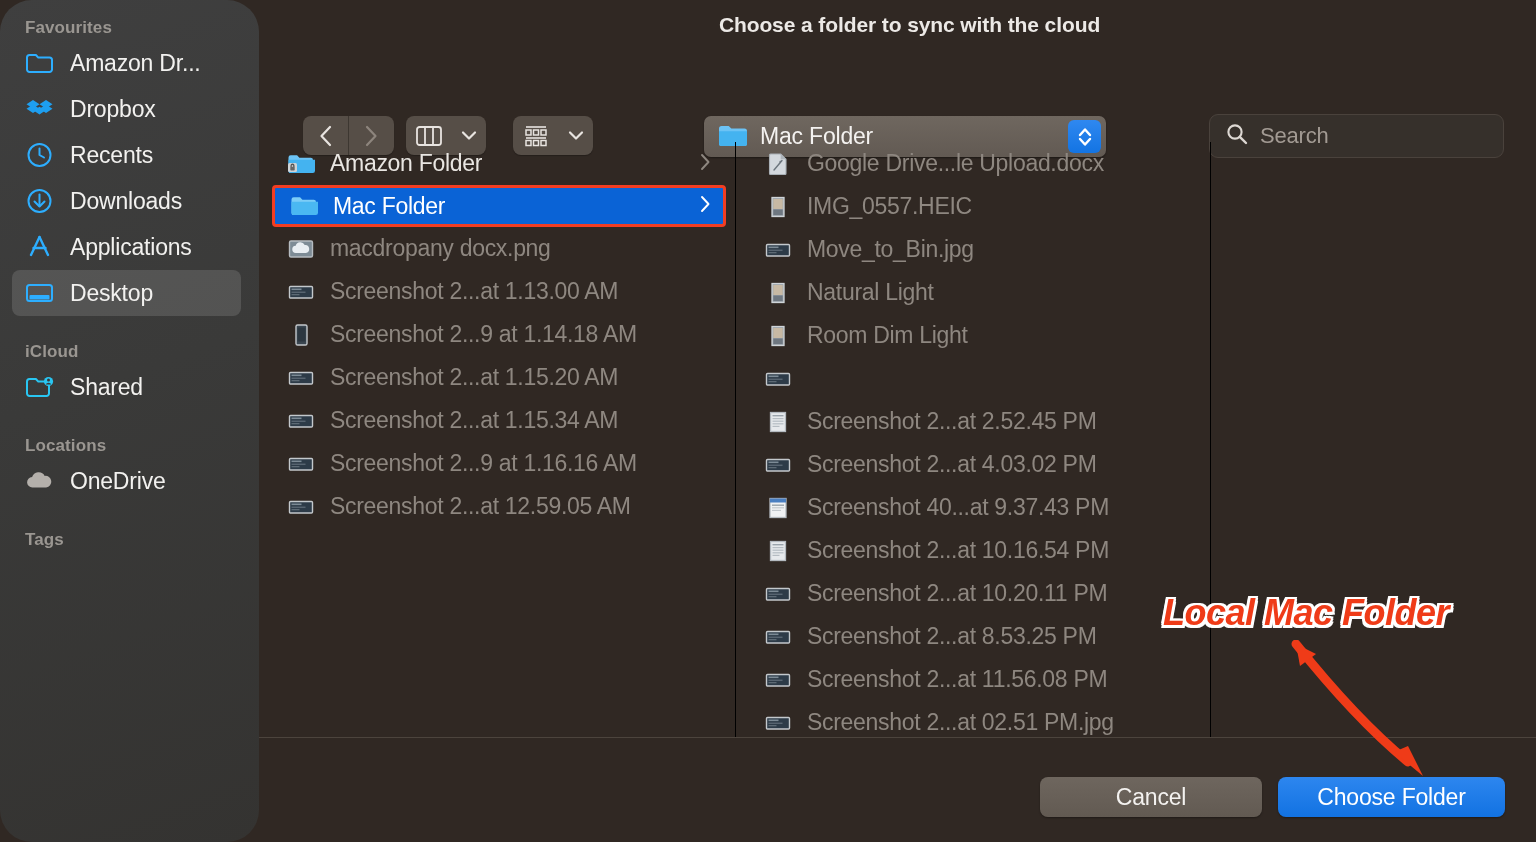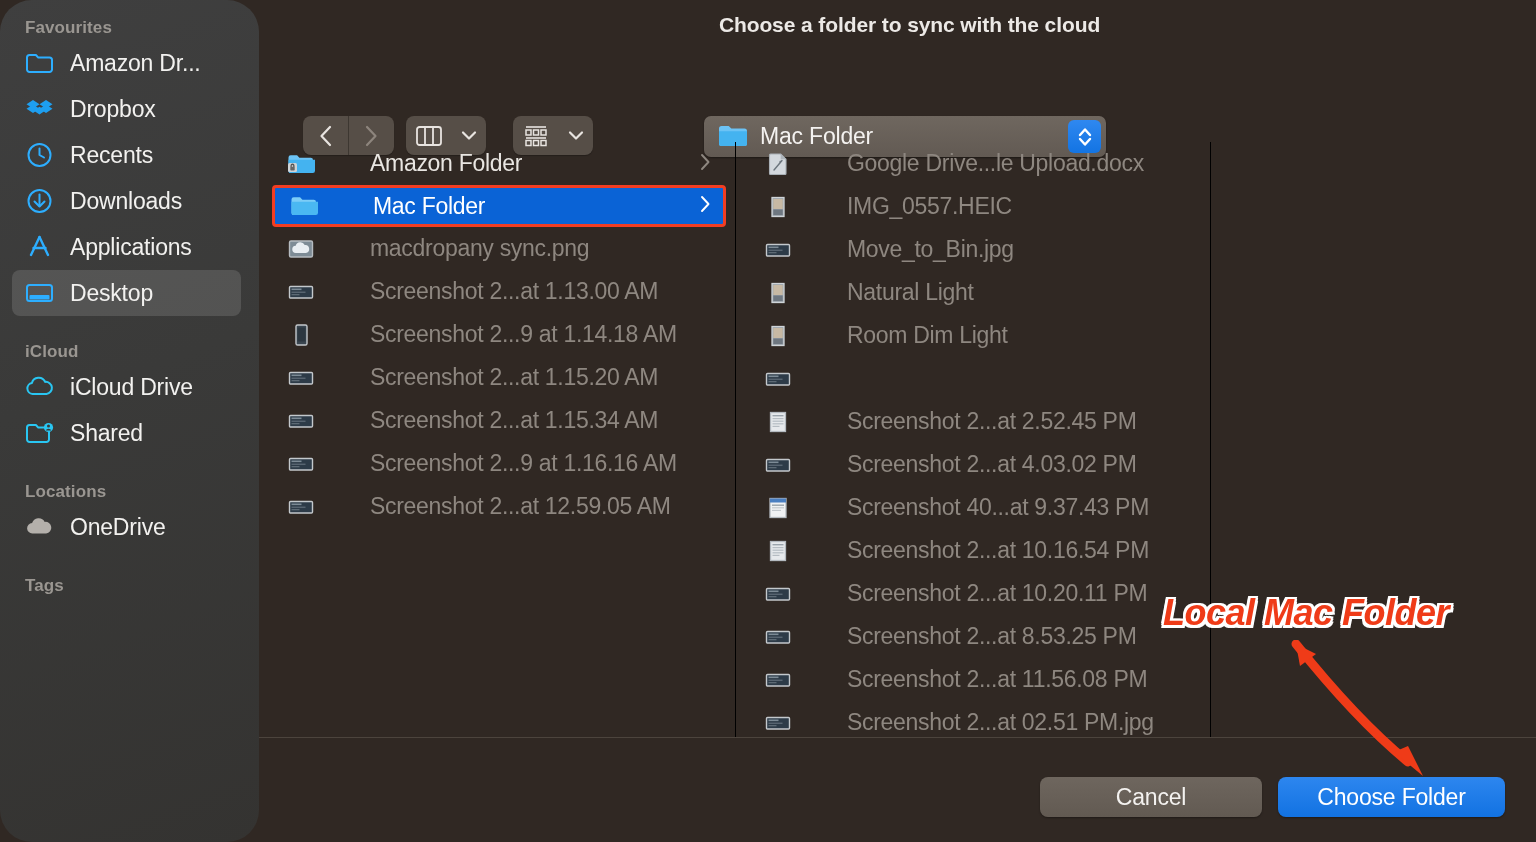--- a/index.html
+++ b/index.html
@@ -84,21 +84,21 @@
   
   .cols{position:absolute;left:0;top:142px;width:1277px;height:595px;overflow:hidden;}
   .col{position:absolute;top:0;height:595px;overflow:hidden;}
   .col1{left:0;width:476px;}
   .col2{left:477px;width:474px;}
   .col3{left:952px;width:325px;}
   .vdiv{position:absolute;top:0;width:1px;height:595px;background:#000;}
 
   .row{
     display:flex;align-items:center;height:43px;box-sizing:border-box;
-    padding-left:28px;position:relative;gap:40px;
+    padding-left:28px;position:relative;
   }
   .row .rname{
     color:#8e8780;font-size:23px;margin-left:15px;white-space:nowrap;
     letter-spacing:-.3px;overflow:hidden;
   }
   .row .fico{width:28px;height:28px;flex:0 0 28px;display:flex;align-items:center;justify-content:center;}
   .row .disc{position:absolute;right:24px;top:50%;transform:translateY(-50%);}
 
   .row.selected{
     background:#0a63d6;margin:0 9px 0 13px;padding-left:15px;border-radius:4px;
@@ -200,28 +200,20 @@
         <div class="sb-item selected">
           <span class="sb-ico">
             <svg width="29" height="24" viewBox="0 0 29 24">
               <rect x="2" y="4" width="25" height="16" rx="2.5" fill="none" stroke="#2daeff" stroke-width="2"></rect>
               <path d="M4.5 18.5 h20 v-3.5 a1 1 0 0 0 -1 -1 h-18 a1 1 0 0 0 -1 1 z" fill="#2daeff"></path>
             </svg>
           </span>
           <span class="sb-label">Desktop</span>
         </div>
         <div class="sb-group-title" style="margin-top:24px">iCloud</div>
-        <div class="sb-item">
-          <span class="sb-ico">
-            <svg width="29" height="22" viewBox="0 0 29 22">
-              <path d="M7.5 18 a5.5 5.5 0 0 1 -0.6 -10.9 a7 7 0 0 1 13.2 -1.2 a5.6 5.6 0 0 1 1.4 12.1 z" fill="none" stroke="#29c6f2" stroke-width="2" stroke-linejoin="round"></path>
-            </svg>
-          </span>
-          <span class="sb-label">iCloud Drive</span>
-        </div>
         <div class="sb-item">
           <span class="sb-ico">
             <svg width="29" height="24" viewBox="0 0 29 24">
               <path d="M2 6.5 a2.5 2.5 0 0 1 2.5-2.5 h6.4 l2.4 2.6 h8.2 a2.5 2.5 0 0 1 2.5 2.5 v9.4 a2.5 2.5 0 0 1 -2.5 2.5 h-17 a2.5 2.5 0 0 1 -2.5 -2.5 z" fill="none" stroke="#29c6f2" stroke-width="2" stroke-linejoin="round"></path>
               <circle cx="23.5" cy="6.5" r="4.6" fill="#29c6f2"></circle>
               <circle cx="23.5" cy="5.1" r="1.5" fill="#3a3a39"></circle>
               <path d="M20.6 9.6 a3.2 3.2 0 0 1 5.8 0 z" fill="#3a3a39"></path>
             </svg>
           </span>
           <span class="sb-label">Shared</span>
@@ -303,20 +295,29 @@
         </span>
         <span class="ptxt">Mac Folder</span>
         <span class="stepper">
           <svg width="16" height="24" viewBox="0 0 16 24">
             <path d="M3 10 L8 4.5 L13 10" stroke="#fff" stroke-width="2.4" fill="none" stroke-linecap="round" stroke-linejoin="round"></path>
             <path d="M3 14 L8 19.5 L13 14" stroke="#fff" stroke-width="2.4" fill="none" stroke-linecap="round" stroke-linejoin="round"></path>
           </svg>
         </span>
       </div>
 
+      <div class="searchbox">
+        <span>
+          <svg width="22" height="22" viewBox="0 0 22 22">
+            <circle cx="9" cy="9" r="6.6" stroke="#ddd8d3" stroke-width="2.1" fill="none"></circle>
+            <line x1="13.8" y1="13.8" x2="20" y2="20" stroke="#ddd8d3" stroke-width="2.4" stroke-linecap="round"></line>
+          </svg>
+        </span>
+        <span class="search-ph">Search</span>
+      </div>
     </div>
 
     <div class="cols">
       <div class="col col1">
           <div id="col-1">
             <div class="row bright">
               <span class="fico">
                 <svg width="28" height="24" viewBox="0 0 28 24">
                   <path d="M1.5 5.5 a2.2 2.2 0 0 1 2.2-2.2 h6.4 l2.3 2.4 h11.4 a2.2 2.2 0 0 1 2.2 2.2 v11 a2.2 2.2 0 0 1 -2.2 2.2 h-20.1 a2.2 2.2 0 0 1 -2.2 -2.2 z" fill="#6cc3f5"></path>
                   <path d="M1.5 7.8 h26.5 v10.9 a2.2 2.2 0 0 1 -2.2 2.2 h-22.1 a2.2 2.2 0 0 1 -2.2 -2.2 z" fill="#44b3f0"></path>
@@ -342,21 +343,21 @@
                   <path d="M2 2 L8.5 9 L2 16" stroke="#ffffff" stroke-width="1.9" fill="none" stroke-linecap="round" stroke-linejoin="round"></path>
                 </svg></span>
             </div>
             <div class="row">
               <span class="fico">
                 <svg width="28" height="24" viewBox="0 0 28 24">
                   <rect x="2.5" y="4" width="23" height="16" rx="1.5" fill="#7e8c96" stroke="#b6bcc1" stroke-width="1.4"></rect>
                   <path d="M9 16 a3.6 3.6 0 0 1 -0.3 -7.2 a4.8 4.8 0 0 1 9 -0.8 a3.8 3.8 0 0 1 1 7.9 z" fill="#e9eef2"></path>
                 </svg>
               </span>
-              <span class="rname">macdropany sync.png</span>
+              <span class="rname">macdropany docx.png</span>
             </div>
             <div class="row">
               <span class="fico">
                 <svg width="28" height="24" viewBox="0 0 28 24">
                   <rect x="2.5" y="6.5" width="23" height="11.5" rx="1" fill="#2d3b48" stroke="#c3c8cc" stroke-width="1.4"></rect>
                   <rect x="4.5" y="8.5" width="10" height="1.6" fill="#7d8b96"></rect>
                   <rect x="4.5" y="11.6" width="14" height="1.3" fill="#5d6a75"></rect>
                   <rect x="4.5" y="14" width="8" height="1.3" fill="#5d6a75"></rect>
                 </svg>
               </span>

